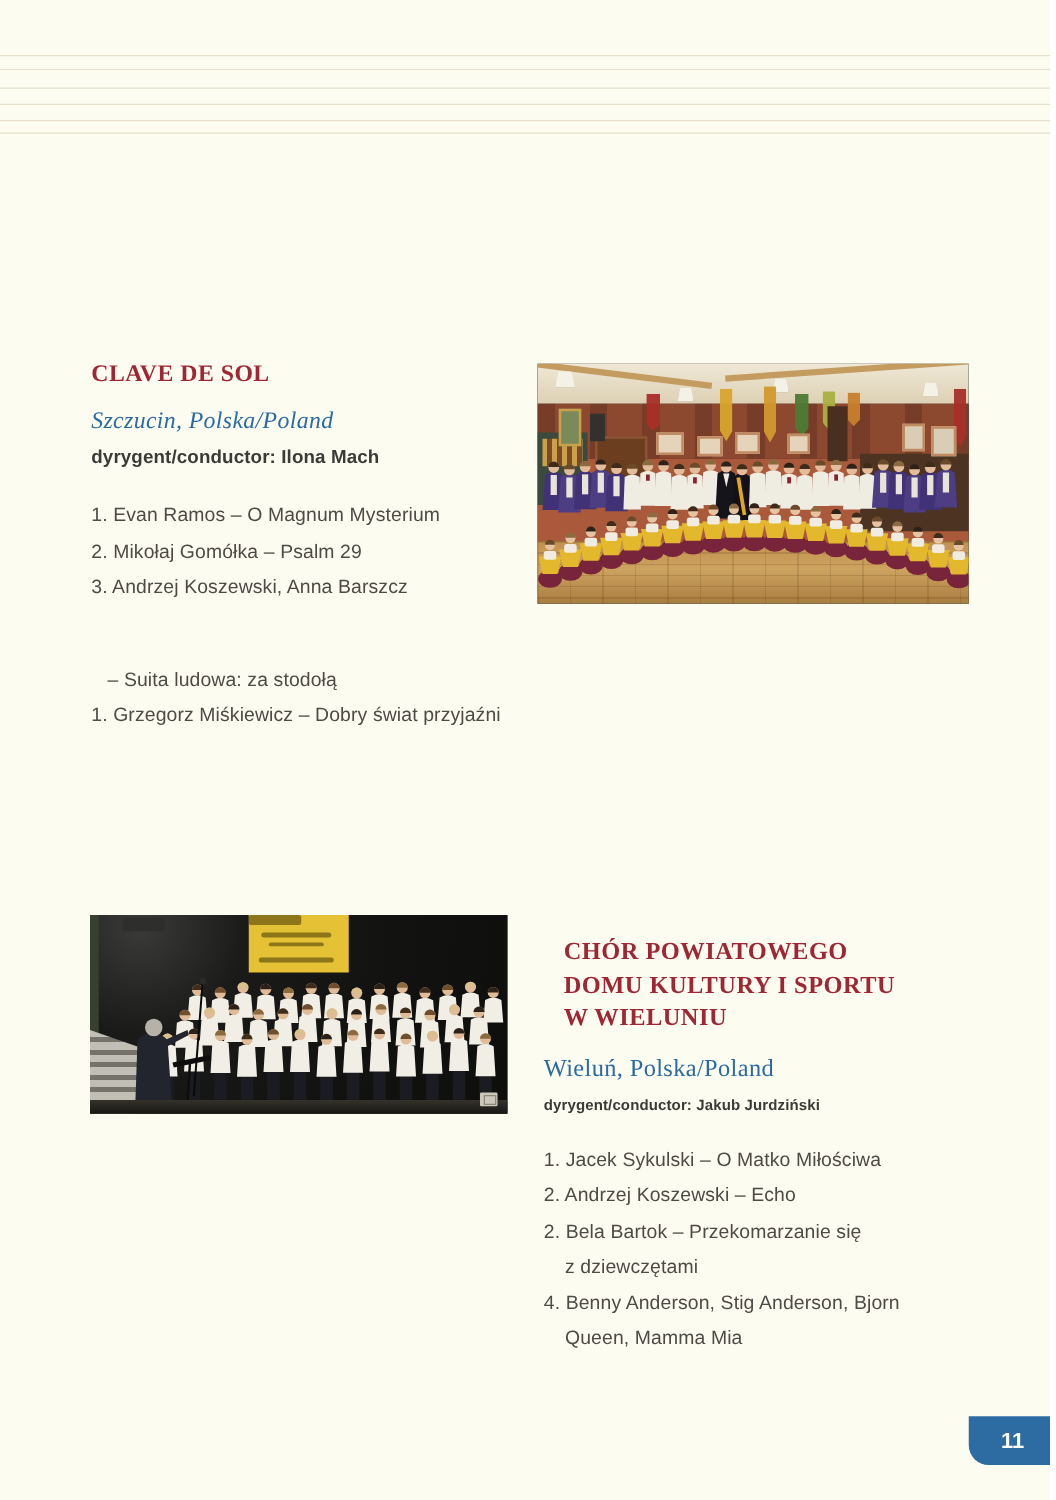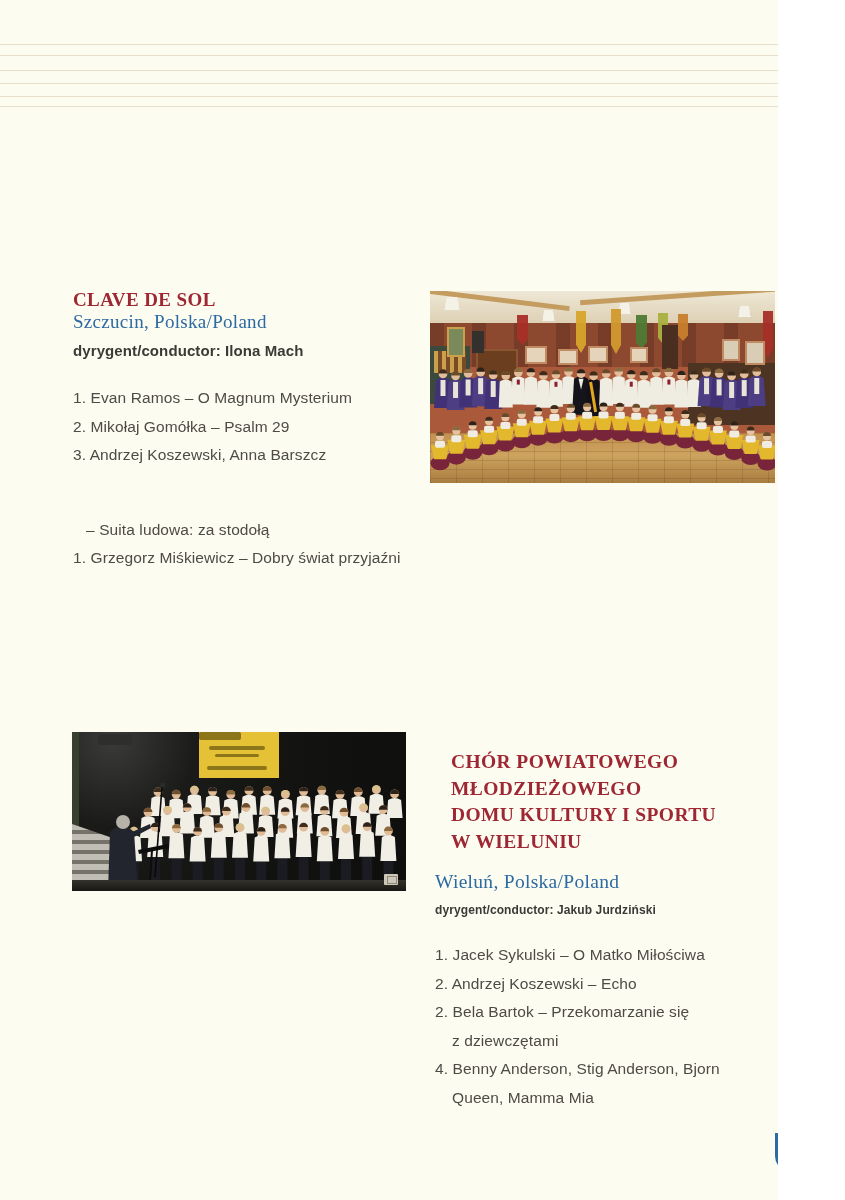--- a/index.html
+++ b/index.html
@@ -1,34 +1,34 @@
 <!DOCTYPE html>
 <html><head>
 <meta charset="utf-8">
 <style>
   html,body{margin:0;padding:0;}
   .page{
-    position:relative;width:778px;height:1200px;overflow:hidden;
+    position:relative;width:840px;height:1200px;overflow:hidden;
     background:#fdfcf0;
     font-family:"Liberation Sans",sans-serif;
   }
   
   .staff-line{position:absolute;left:0;width:845px;height:1px;background:#e5dfcc;}
   
   .entry-text{position:absolute;}
   .choir-name{
     font-family:"Liberation Serif",serif;font-weight:700;color:#9e2733;
     letter-spacing:.4px;
   }
   .e1 .choir-name{font-size:19px;line-height:22px;}
   .e2 .choir-name{font-size:19.5px;line-height:26.5px;}
   .choir-location{
     font-family:"Liberation Serif",serif;color:#2b6aa3;letter-spacing:.3px;
   }
-  .e1 .choir-location{font-size:19px;margin-top:0;}
+  .e1 .choir-location{font-size:19px;margin-top:15px;font-style:italic;}
   .e2 .choir-location{font-size:19.5px;margin-top:16px;}
   .conductor-line{
     font-weight:700;color:#3c3a37;font-size:15px;margin-top:9px;letter-spacing:.1px;
   }
   .e2 .conductor-line{font-size:12px;margin-top:10px;}
   .songs{color:#4e4b47;font-size:15.5px;line-height:28.5px;letter-spacing:.1px;}
   .e1 .songs{margin-top:25px;}
   .e2 .songs{margin-top:24px;}
   .e1 .indent{padding-left:13px;margin-top:46px;}
   .e2 .indent{padding-left:17px;}
@@ -676,21 +676,20 @@
         </svg>
       <div class="p2-stagefront"></div>
       <div class="p2-mark">
           <i></i>
         </div>
     </div>
 
     <div class="entry-text" style="left:435px;top:733px;width:395px;">
       <h2 class="choir-name" style="margin:16px">
         <div>CHÓR POWIATOWEGO</div>
-        <div>MŁODZIEŻOWEGO</div>
         <div>DOMU KULTURY I SPORTU</div>
         <div>W WIELUNIU</div>
       </h2>
       <div class="choir-location">Wieluń, Polska/Poland</div>
       <div class="conductor-line">dyrygent/conductor: Jakub Jurdziński</div>
       <div class="songs">
         <div>1. Jacek Sykulski – O Matko Miłościwa</div>
         <div>2. Andrzej Koszewski – Echo</div>
         <div>2. Bela Bartok – Przekomarzanie się</div>
         <div class="indent">z dziewczętami</div>

